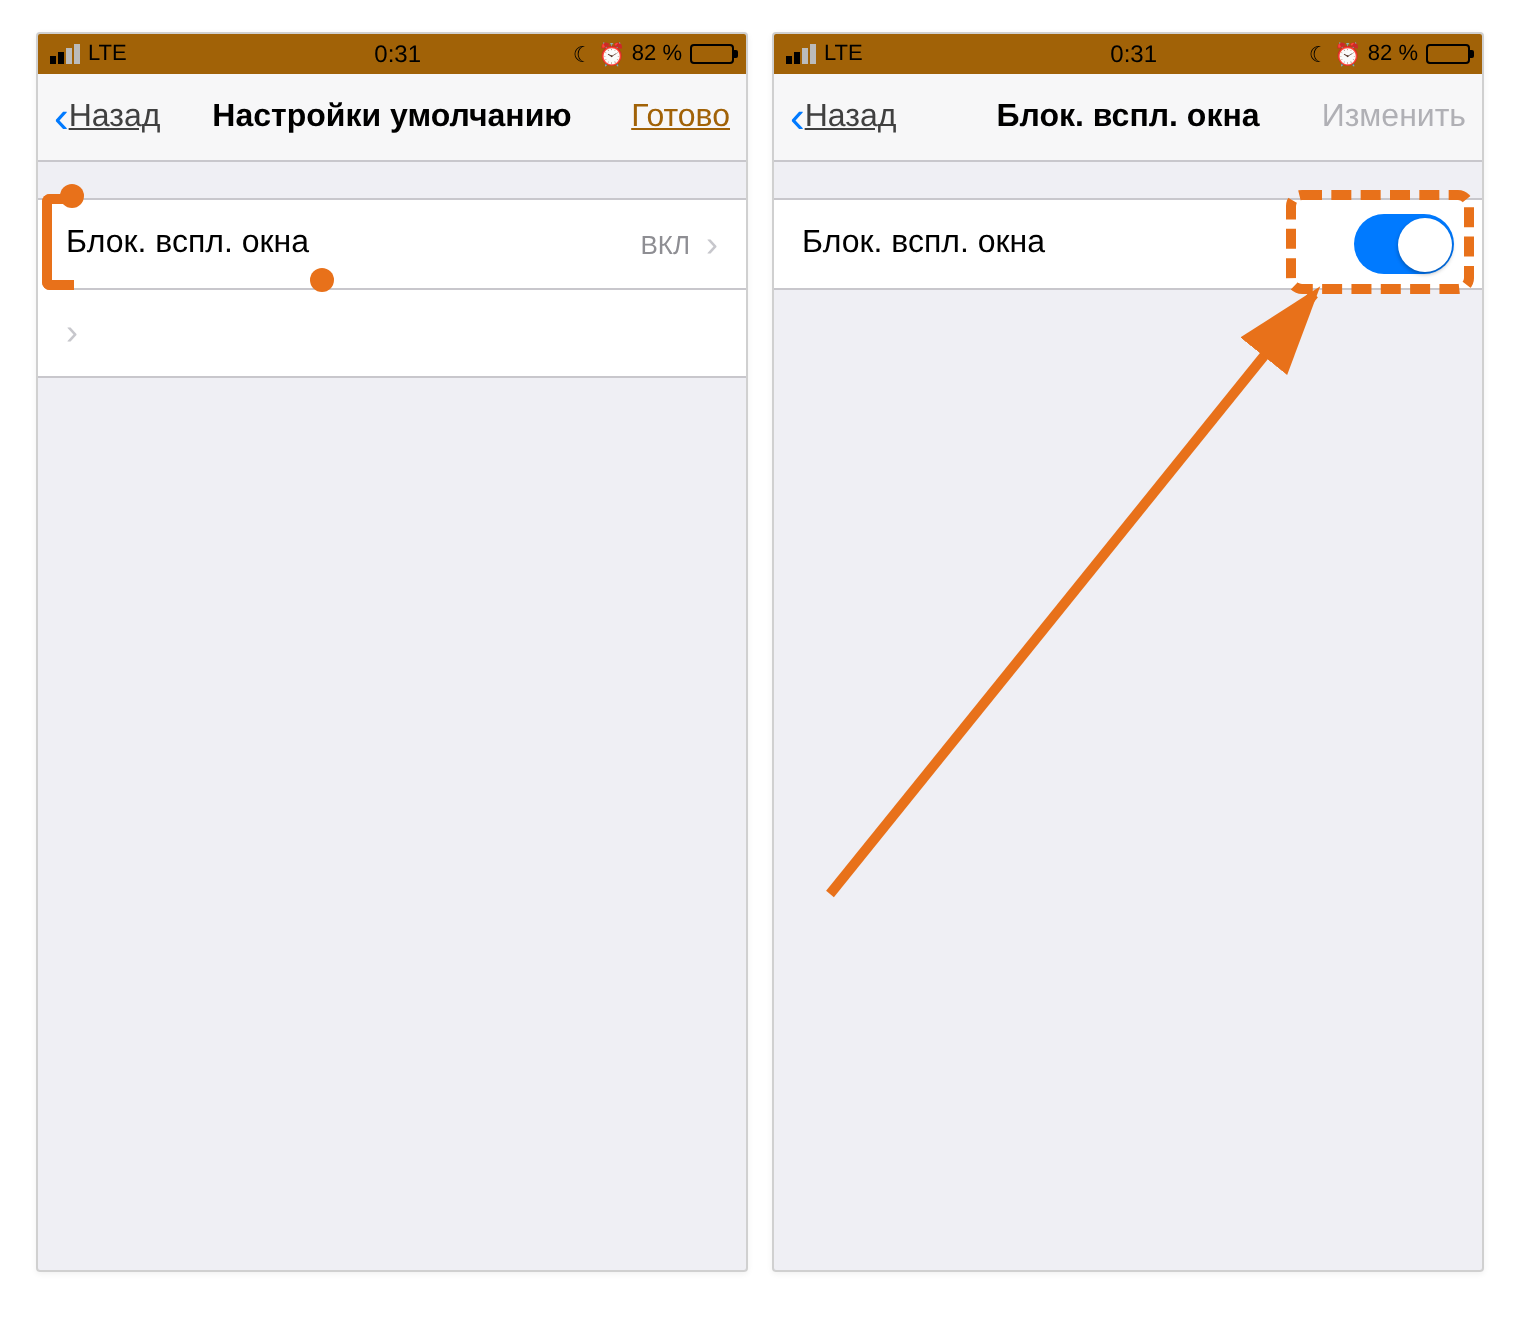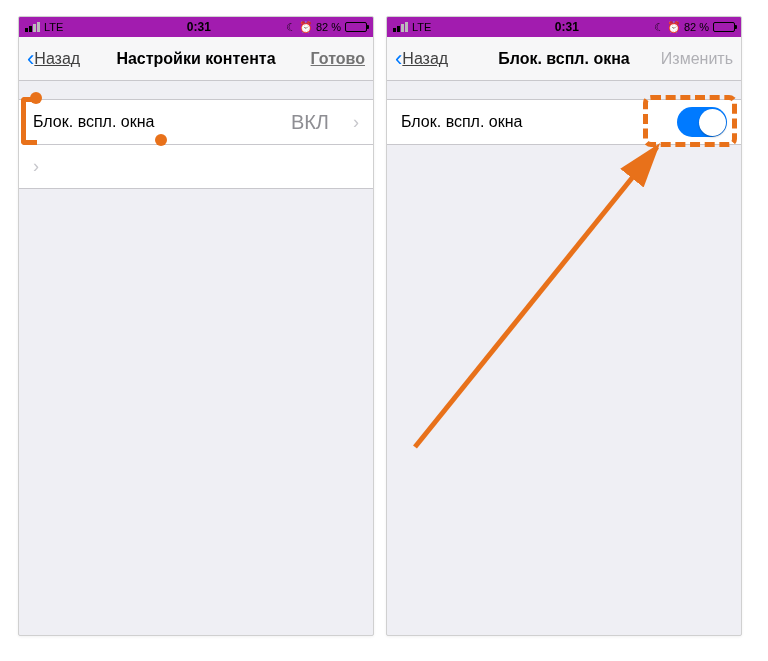--- a/index.html
+++ b/index.html
@@ -23,37 +23,37 @@
     background: #efeff4;
     position: relative;
     overflow: hidden;
     display: flex;
     flex-direction: column;
     box-shadow: 0 1px 3px rgba(0,0,0,0.06);
   }
   
   .statusbar {
     height: 20px;
-    background: #a21caf;
+    background: #a16207;
     display: flex;
     align-items: center;
     justify-content: space-between;
     font-size: 11px;
     padding: 0 6px;
     color: #000;
   }
   .sb-left, .sb-right { display: flex; align-items: center; gap: 4px; }
   .sb-right { gap: 3px; }
   .signal { display: flex; align-items: flex-end; gap: 1px; }
   .signal i { width: 3px; background: #000; display: block; }
   .signal i:nth-child(1){height:4px}
   .signal i:nth-child(2){height:6px}
   .signal i:nth-child(3){height:8px;background:#bbb}
   .signal i:nth-child(4){height:10px;background:#bbb}
-  .clock { font-size: 12px; font-weight: 700; padding-left: 48px; }
+  .clock { font-size: 12px; font-weight: 400; padding-left: 48px; }
   .moon { font-size: 11px; }
   .alarm { font-size: 11px; }
   .battery {
     width: 22px; height: 10px; border: 1px solid #000; border-radius: 2px;
     position: relative; margin-left: 1px;
   }
   .battery::after { content:""; position:absolute; right:-3px; top:2px; width:2px; height:4px; background:#000; border-radius:0 1px 1px 0;}
   .battery-fill { height: 100%; width: 82%; background:#000; }
   
   .navbar {
@@ -71,36 +71,36 @@
   .nav-title {
     position: absolute; left:0; right:0; text-align:center;
     font-size: 16px; font-weight: 600; color:#000;
     pointer-events: none;
   }
   .nav-back {
     color: #404040; font-size: 16px; text-decoration: underline;
     display: flex; align-items: center; gap: 2px;
   }
   .nav-chevron { color:#007aff; font-size: 22px; line-height: 1; font-weight: 300; text-decoration: none;}
-  .nav-action { color:#737373; font-size:16px; font-weight:700; text-decoration: underline;}
+  .nav-action { color:#a16207; font-size:16px; font-weight:400; text-decoration: underline;}
   .nav-action.disabled { color:#b0b0b5; text-decoration: none; font-weight: 400;}
   
   .list { margin-top: 18px; background:#fff; border-top:1px solid #c8c7cc; border-bottom:1px solid #c8c7cc;}
   .row {
     height: 44px;
     display:flex; align-items:center; justify-content: space-between;
     padding: 0 14px;
     font-size: 16px;
     color:#000;
     position: relative;
   }
   .row + .row::before {
     content:""; position:absolute; left:14px; right:0; top:0; height:1px; background:#c8c7cc;
   }
-  .row-value { color:#8e8e93; font-size:20px; margin-right:24px;}
+  .row-value { color:#8e8e93; font-size:13px; margin-right:8px;}
   .row-right { display:flex; align-items:center;}
   .disclosure { color:#c7c7cc; font-size:18px; }
   
   .toggle {
     width: 50px; height: 30px; border-radius: 15px; background:#4cd964;
     position: relative;
   }
   .toggle.on { background:#007aff; }
   .toggle-knob {
     width:27px; height:27px; border-radius:50%; background:#fff;
@@ -148,21 +148,21 @@
         <span class="alarm">⏰</span>
         <span>82 %</span>
         <span class="battery"><span class="battery-fill"></span></span>
       </div>
     </div>
     <div class="navbar">
       <div class="nav-left">
         <span class="nav-chevron">‹</span>
         <span class="nav-back">Назад</span>
       </div>
-      <div class="nav-title">Настройки контента</div>
+      <div class="nav-title">Настройки умолчанию</div>
       <div class="nav-right">
         <span class="nav-action">Готово</span>
       </div>
     </div>
     <div class="list">
       <div class="row">
         <span>Блок. вспл. окна</span>
         <span class="row-right">
           <span class="row-value">ВКЛ</span>
           <span class="disclosure">›</span>

